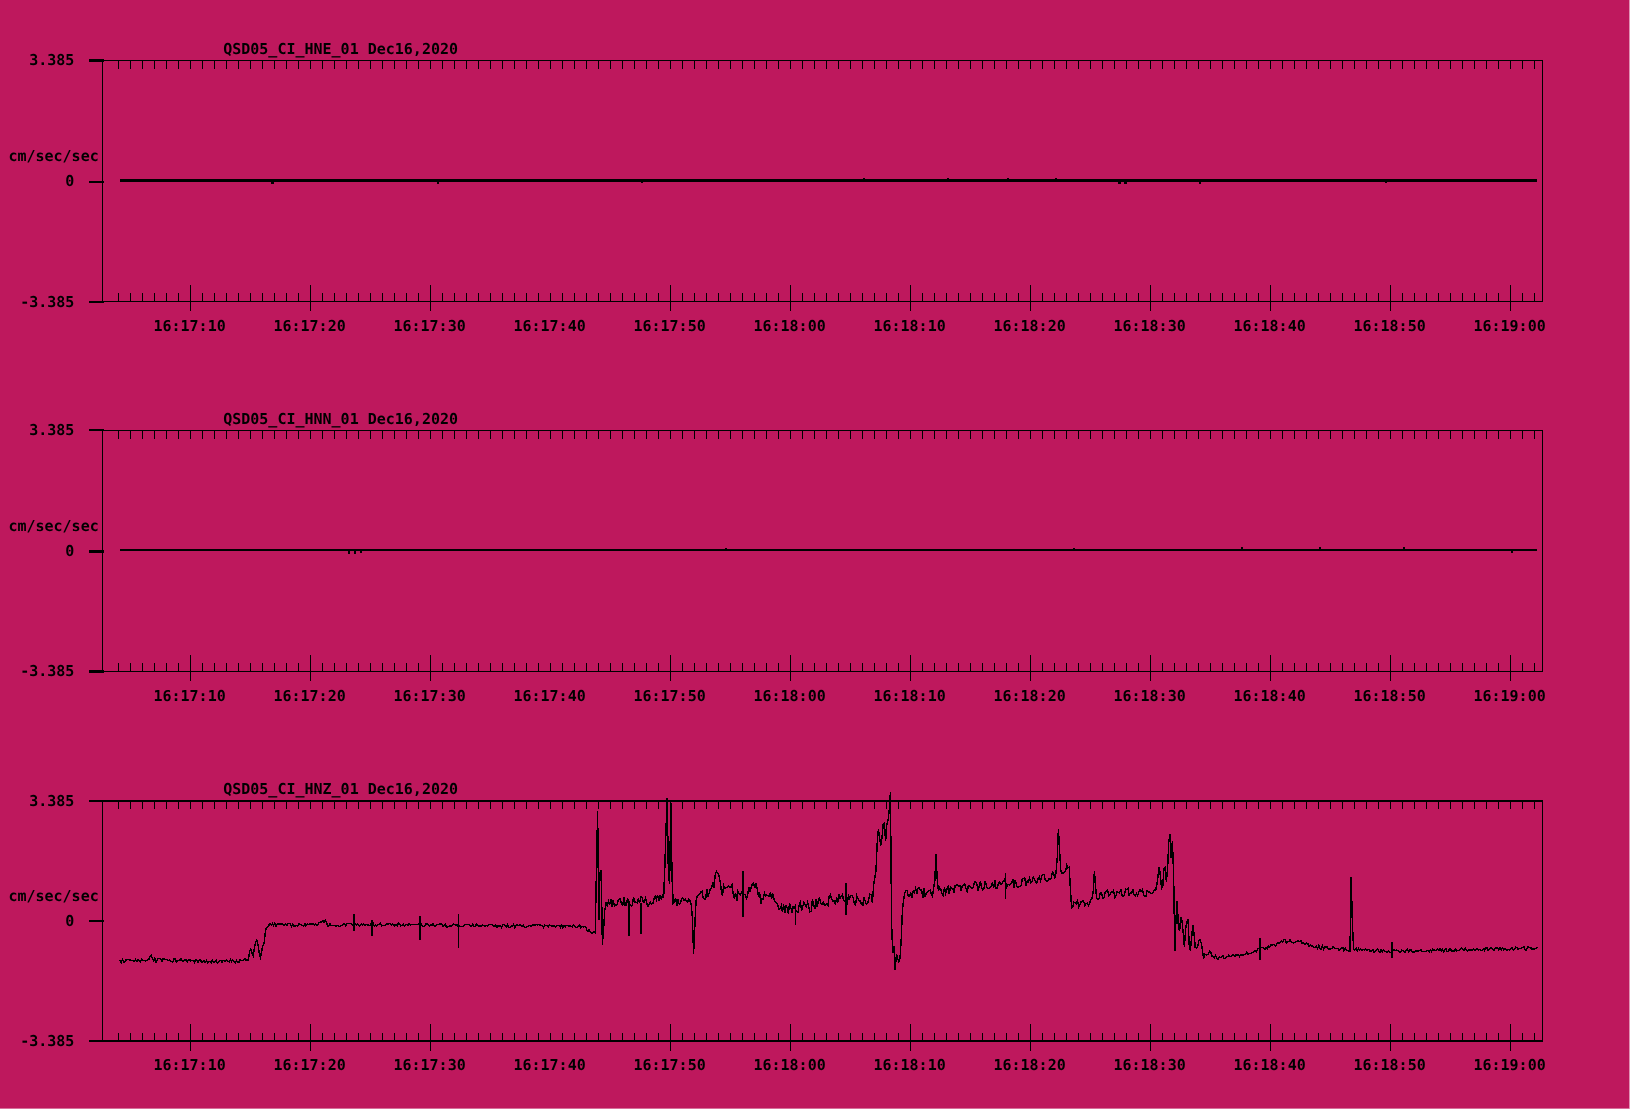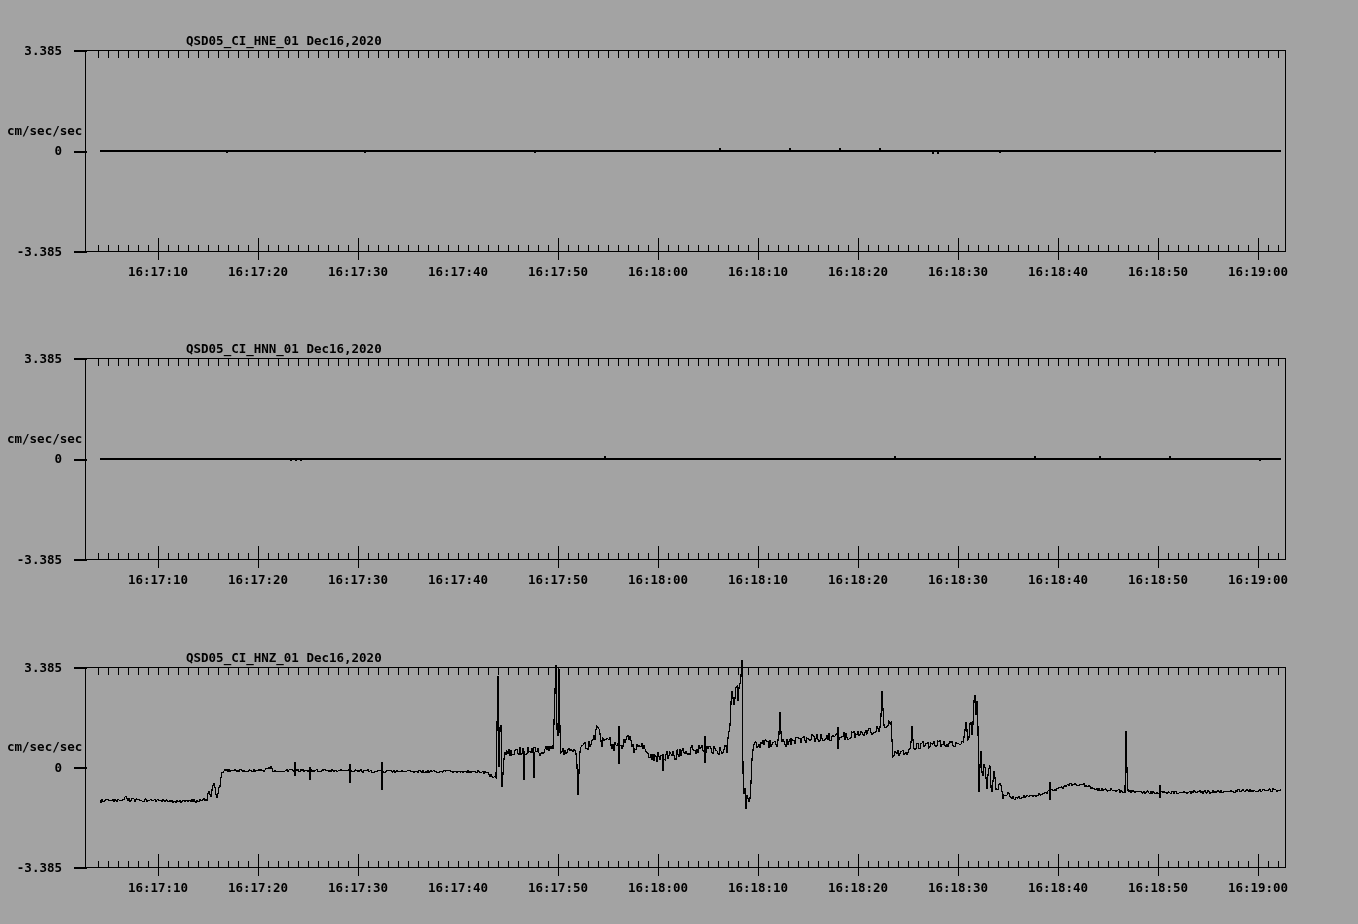--- a/index.html
+++ b/index.html
@@ -1,16 +1,16 @@
 <!DOCTYPE html>
 <html><head>
 <meta charset="utf-8">
 <style>
   html,body{margin:0;padding:0;background:#ffffff;}
-  #stage{position:relative;width:1358px;height:924px;background:#a3a3a3;overflow:hidden;
+  #stage{position:relative;width:1358px;height:924px;background:#be185d;overflow:hidden;
          font-family:"DejaVu Sans Mono", monospace;}
   svg text{font-family:"DejaVu Sans Mono", monospace;font-weight:bold;fill:#000000;}
 </style>
 </head>
 <body>
 
 <div id="stage">
   <svg id="plot" width="1358" height="924" viewBox="0 0 1358 924">
       <g shape-rendering="crispEdges">
         <rect x="85.5" y="50.5" width="1200" height="201" fill="none" stroke="#000" stroke-width="1"></rect>

